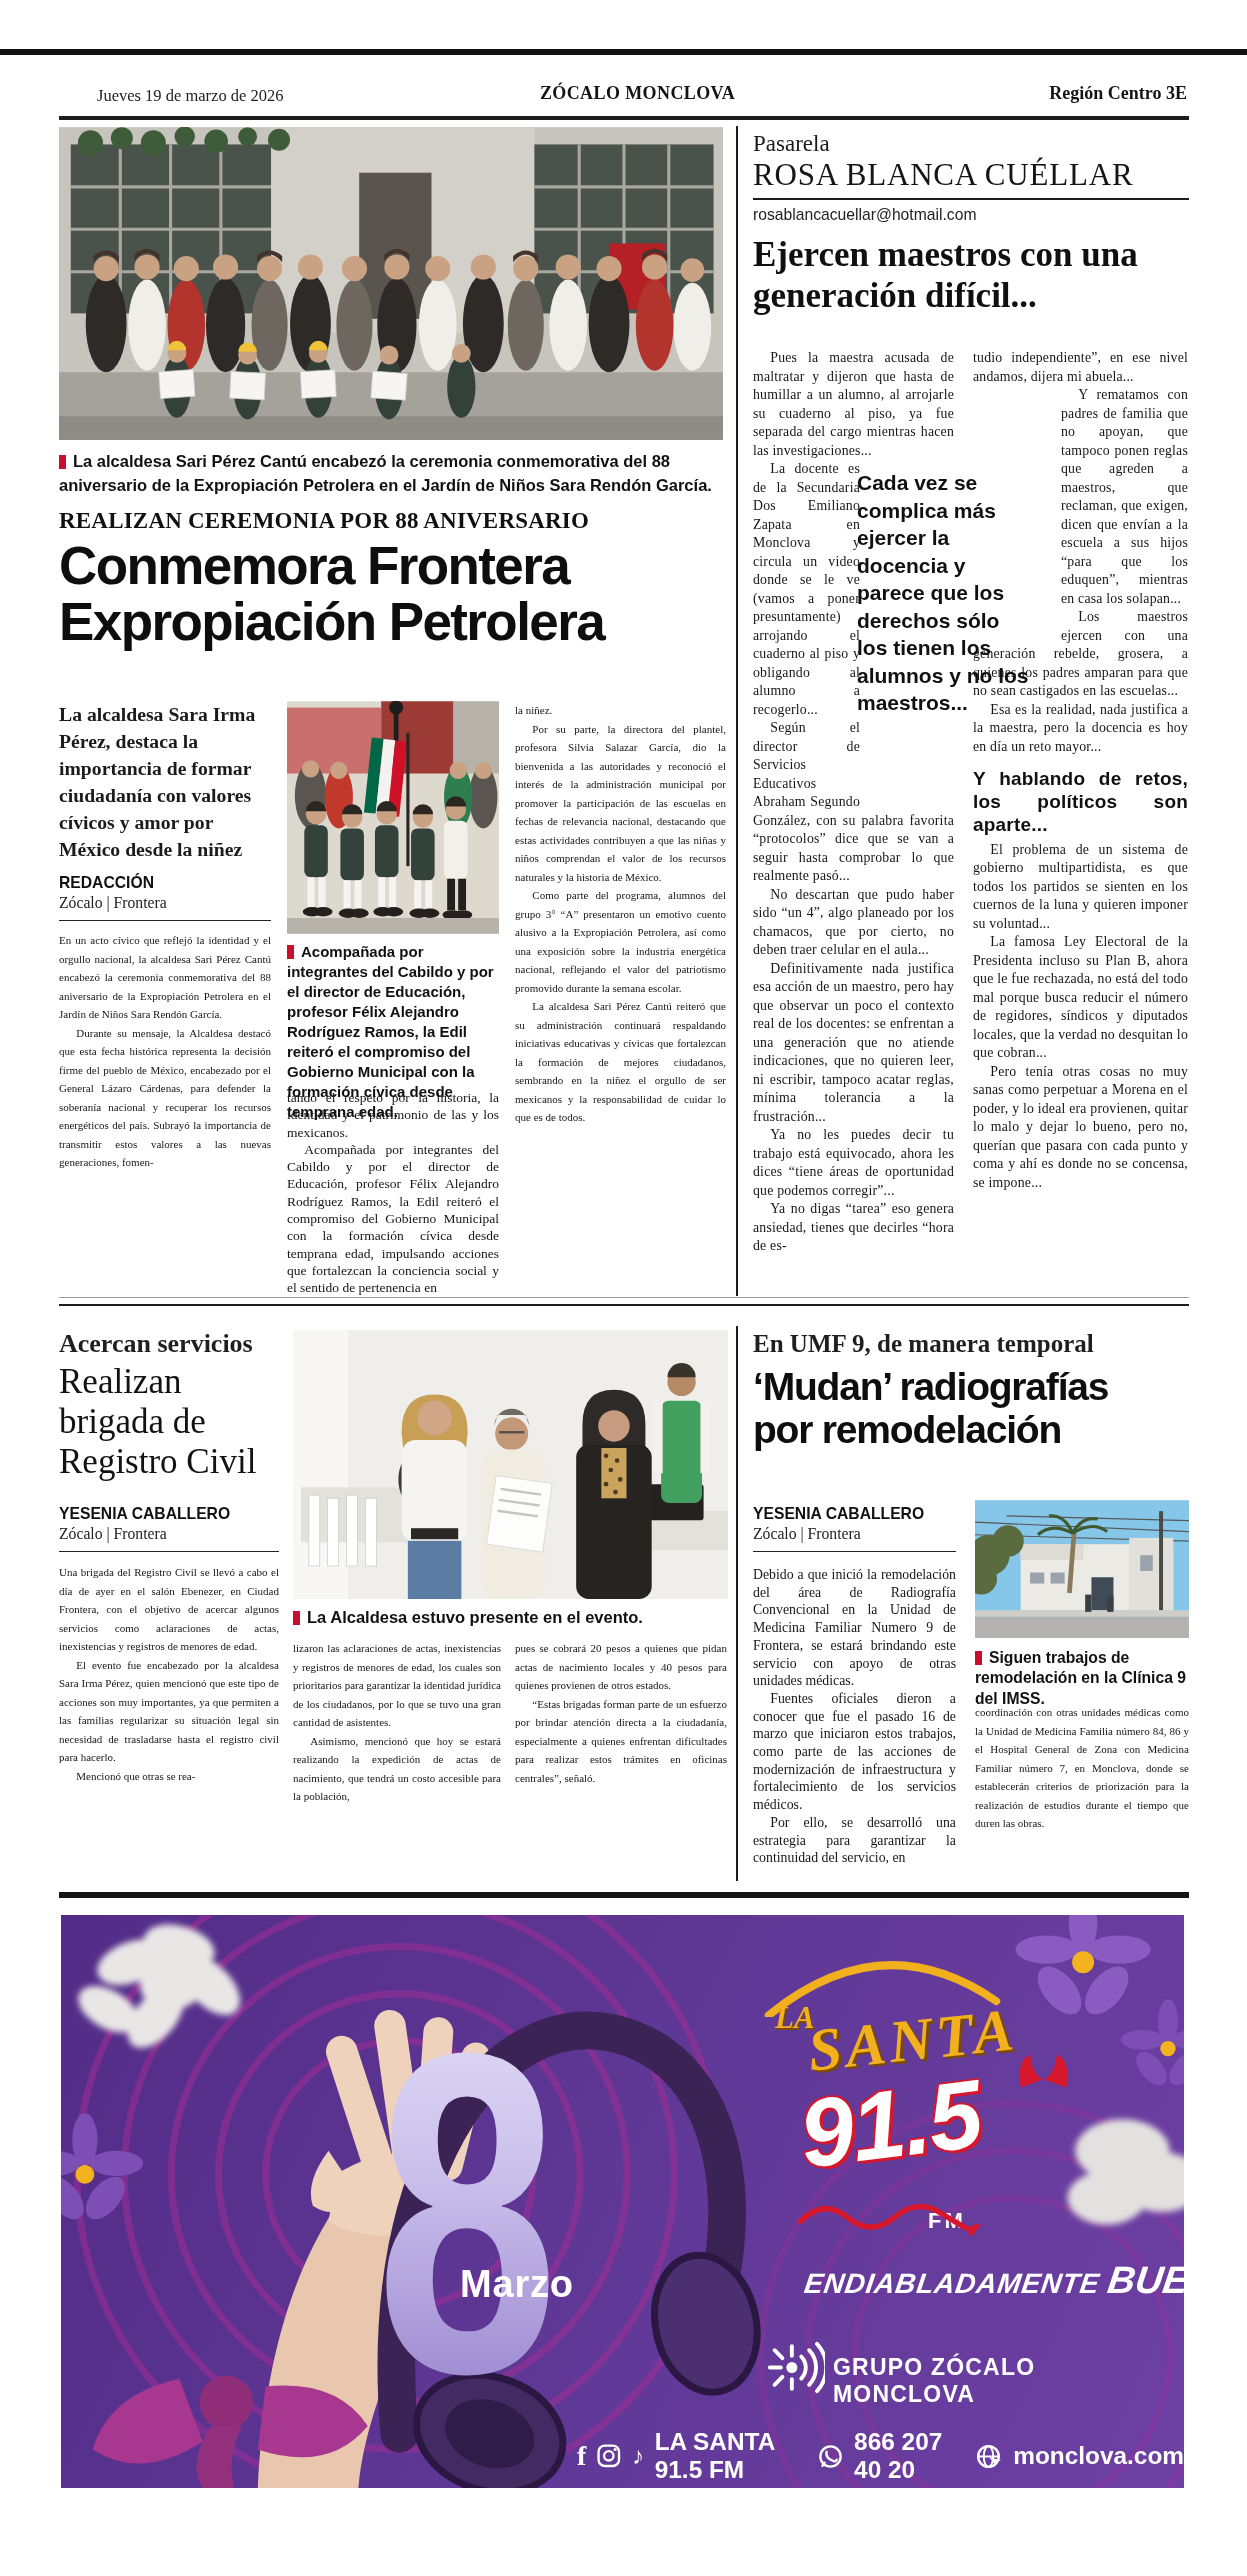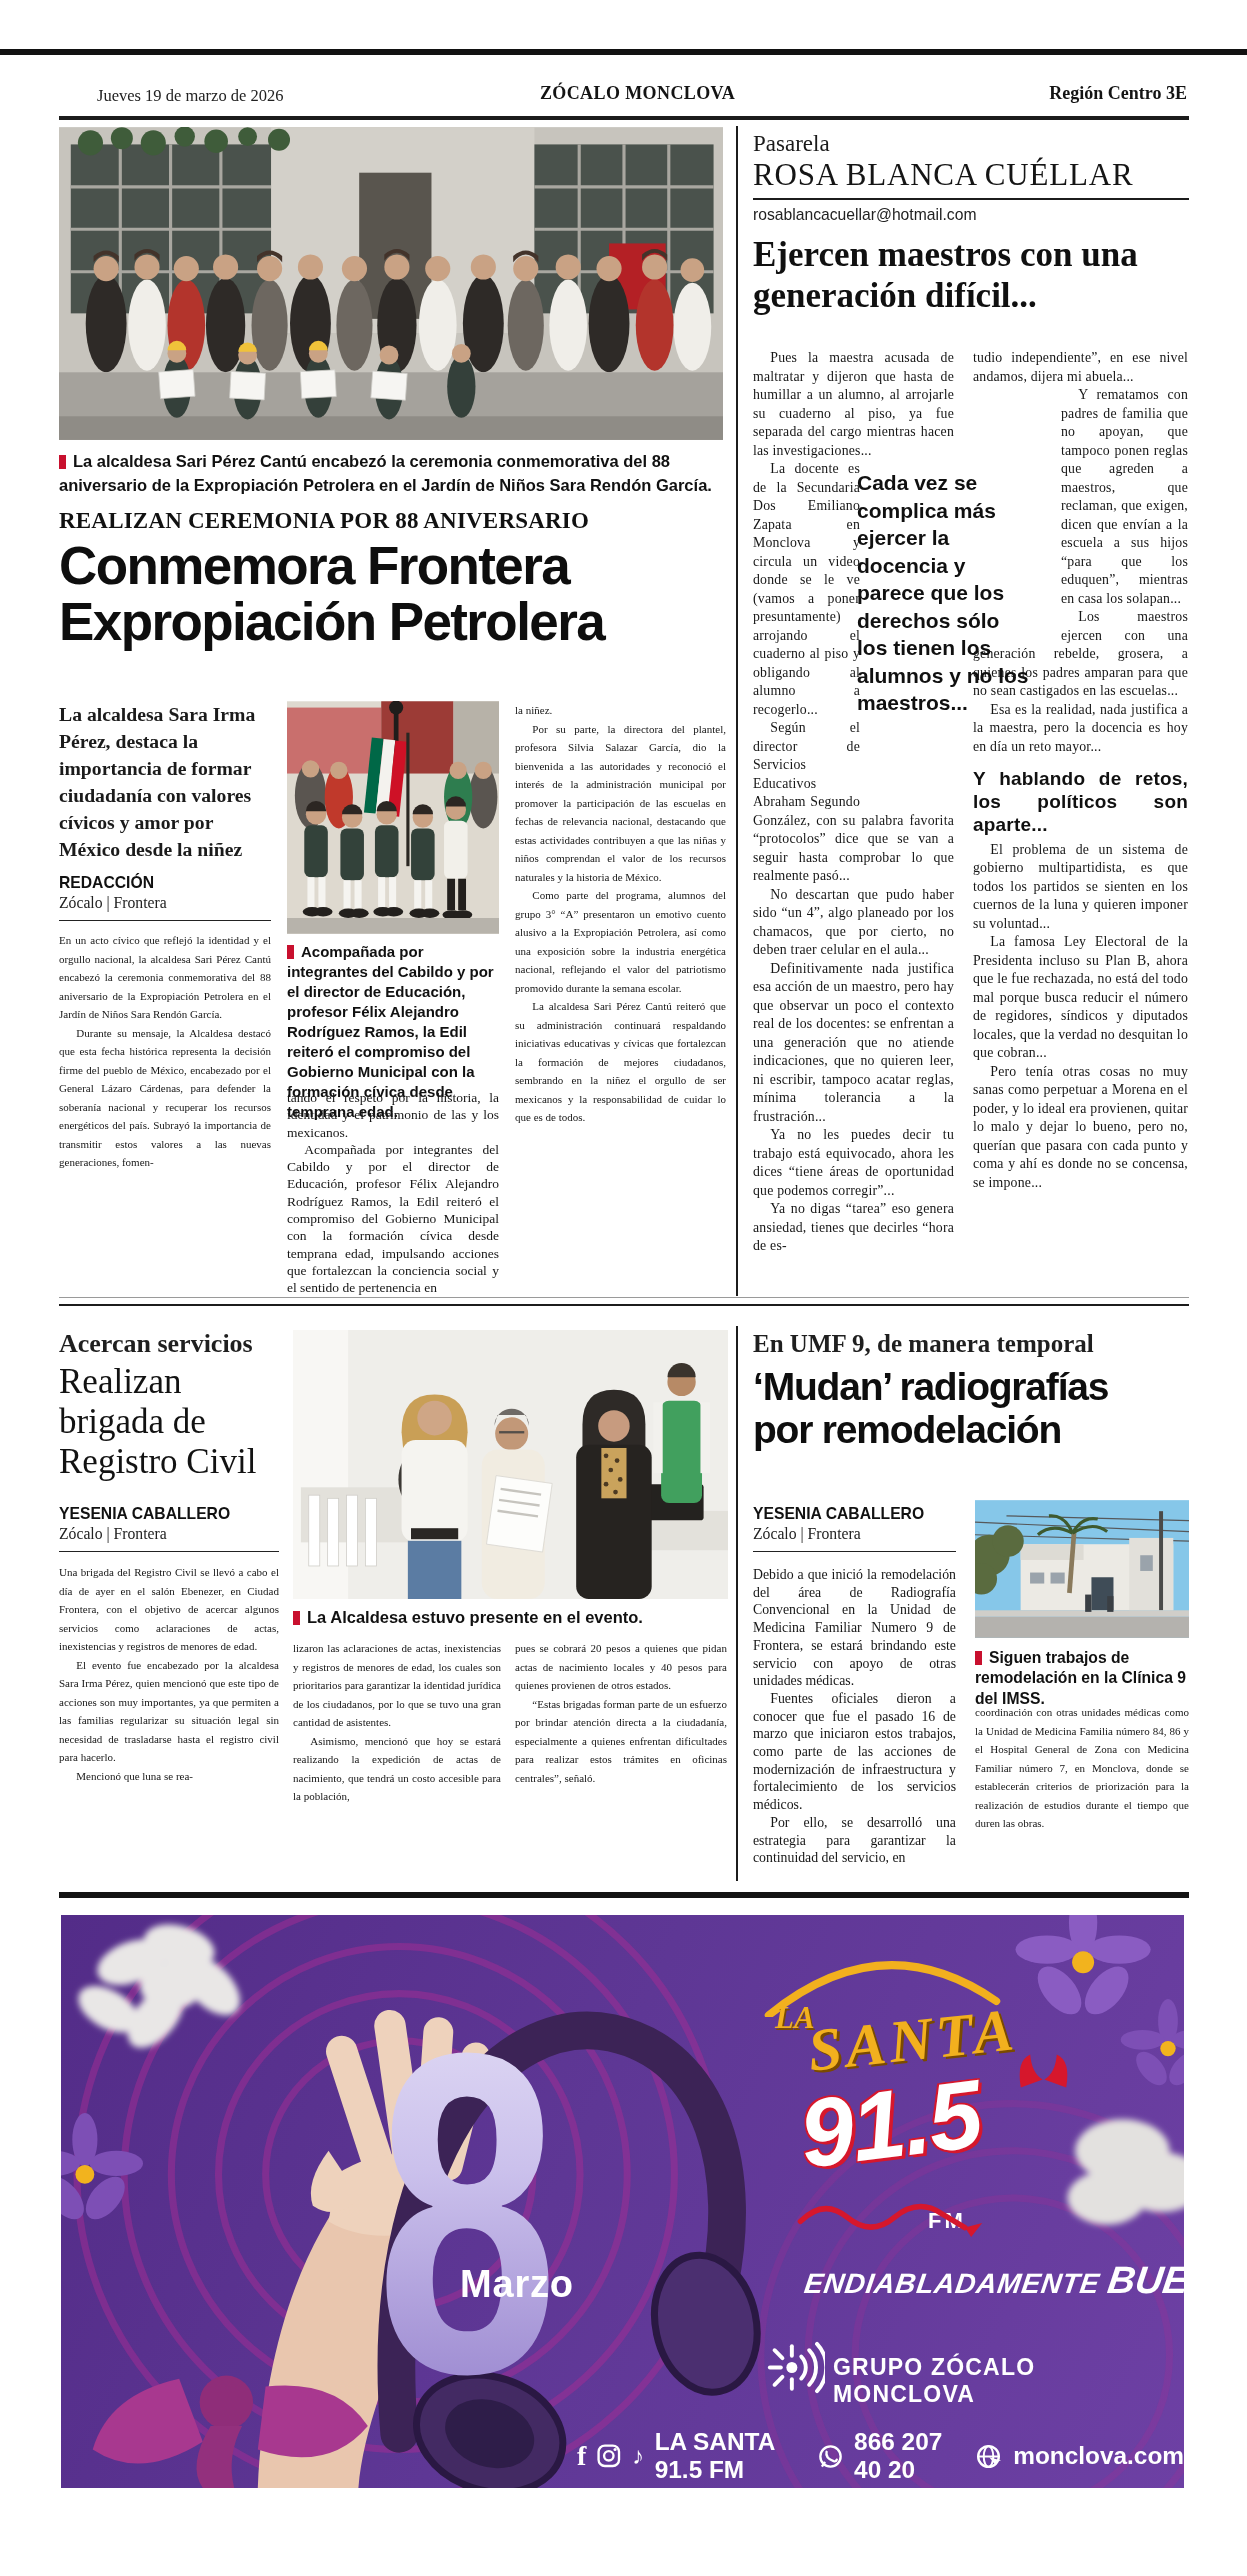--- a/index.html
+++ b/index.html
@@ -349,21 +349,21 @@
 
   <div class="abs kicker2" style="left:59px;top:1329px;">Acercan servicios</div>
   <div class="abs reg-headline" style="left:59px;top:1362px;width:236px;">Realizan brigada de Registro Civil</div>
   <div class="abs byline-rule" style="left:59px;top:1505px;width:220px;">
     <div class="byline-name">YESENIA CABALLERO</div>
     <div class="byline-org">Zócalo | Frontera</div>
   </div>
   <div class="abs body" style="left:59px;top:1563px;width:220px;height:322px;">
       <p>Una brigada del Registro Civil se llevó a cabo el día de ayer en el salón Ebenezer, en Ciudad Frontera, con el objetivo de acercar algunos servicios como aclaraciones de actas, inexistencias y registros de menores de edad.</p>
       <p class="ind">El evento fue encabezado por la alcaldesa Sara Irma Pérez, quien mencionó que este tipo de acciones son muy importantes, ya que permiten a las familias regularizar su situación legal sin necesidad de trasladarse hasta el registro civil para hacerlo.</p>
-      <p class="ind">Mencionó que luna se rea-</p>
+      <p class="ind">Mencionó que otras se rea-</p>
     </div>
 
   <svg class="abs" style="left:293px;top:1330px;" width="435" height="269" viewBox="0 0 553 342">
     <rect width="553" height="342" fill="#efeeea"></rect>
     <rect x="0" y="0" width="70" height="342" fill="#f8f7f4"></rect>
     <g fill="#e3e1db">
         <rect x="10" y="200" width="170" height="70"></rect>
         <rect x="400" y="230" width="153" height="50"></rect>
       </g>
     <g fill="#ffffff" stroke="#cfcdc8">

